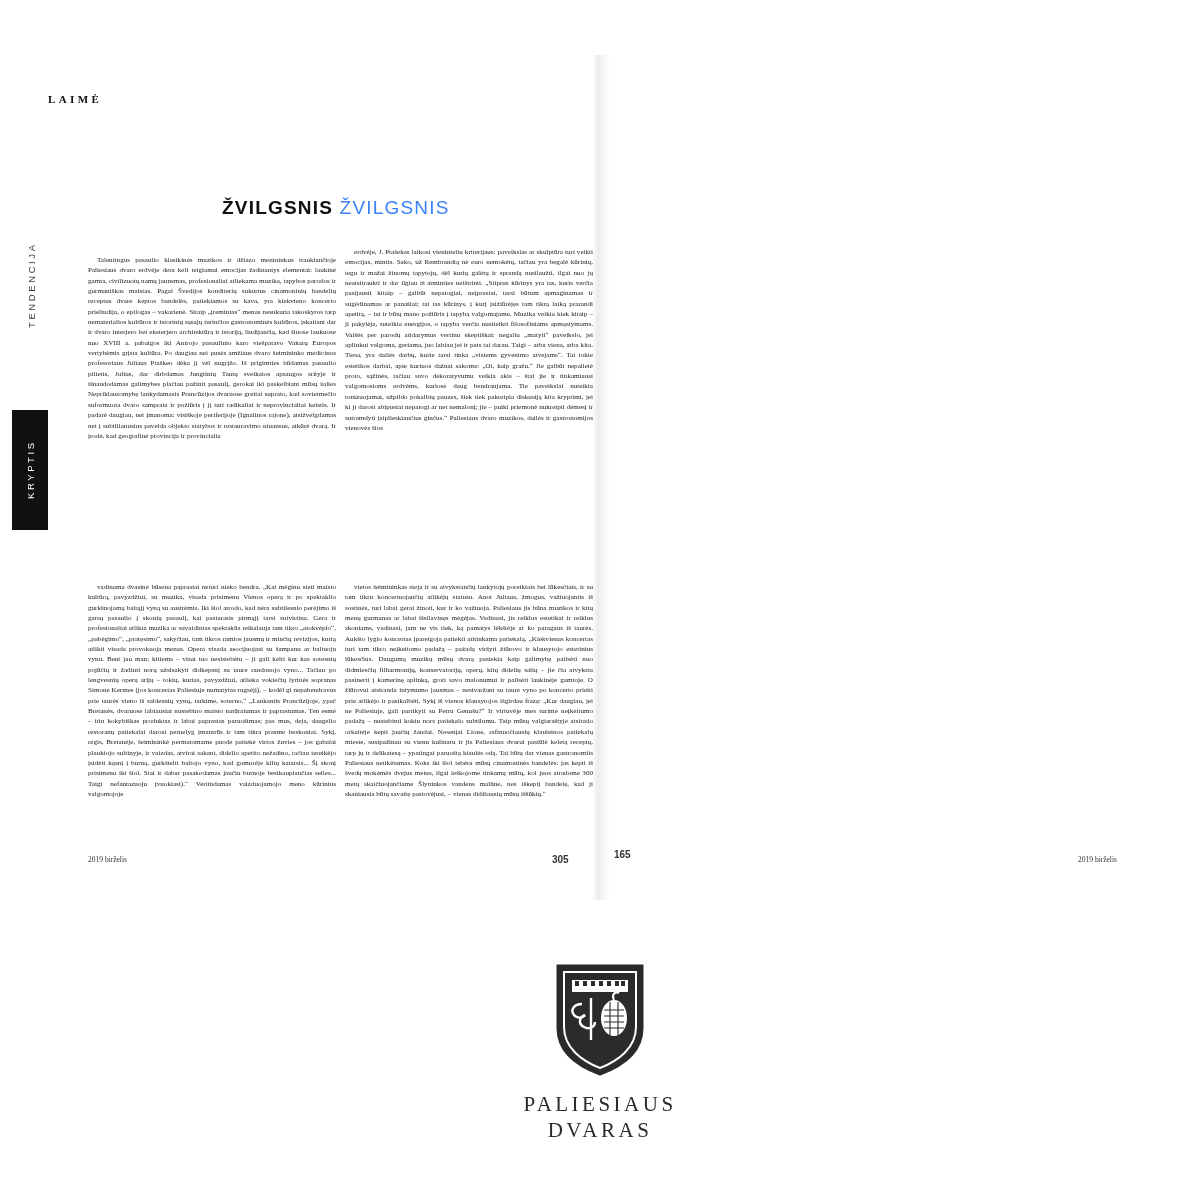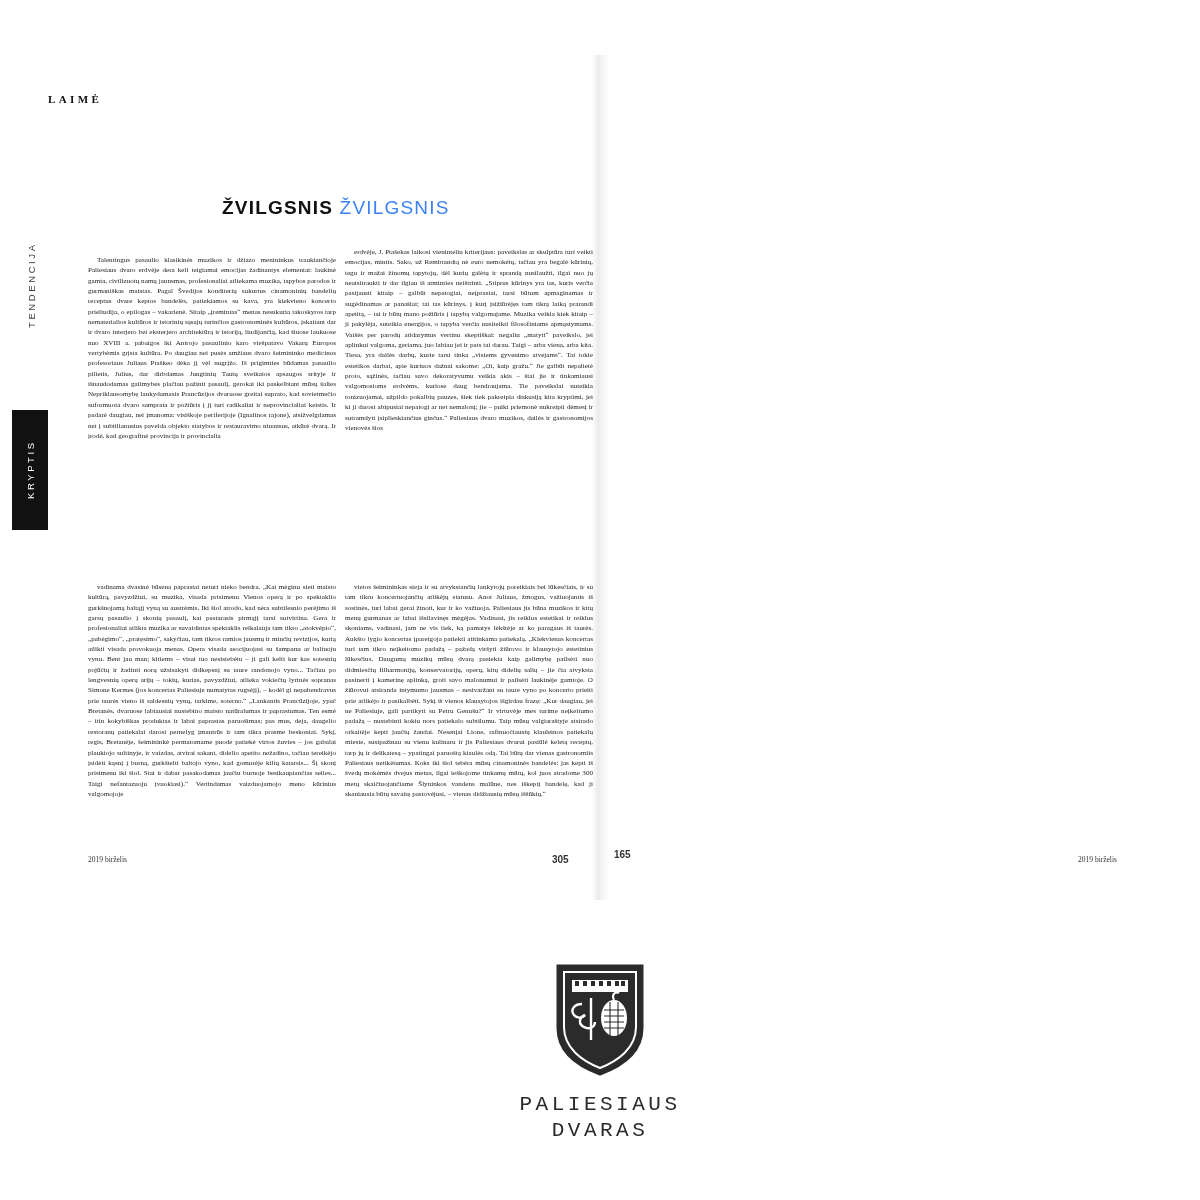--- a/index.html
+++ b/index.html
@@ -171,21 +171,21 @@
     text-align: center;
   }
   .crest {
     width: 96px;
     height: 118px;
     margin: 0 auto;
     display: block;
   }
   .brand-name {
     margin-top: 14px;
-    font-family: Liberation Mono, monospace;
+    font-family: Liberation Serif, serif;
     font-size: 21px;
     letter-spacing: 3.5px;
     color: #2a2a2a;
     line-height: 1.22;
   }
   .brand-name .l2 { display: block; }
 </style>
 </head>
 <body>
 

